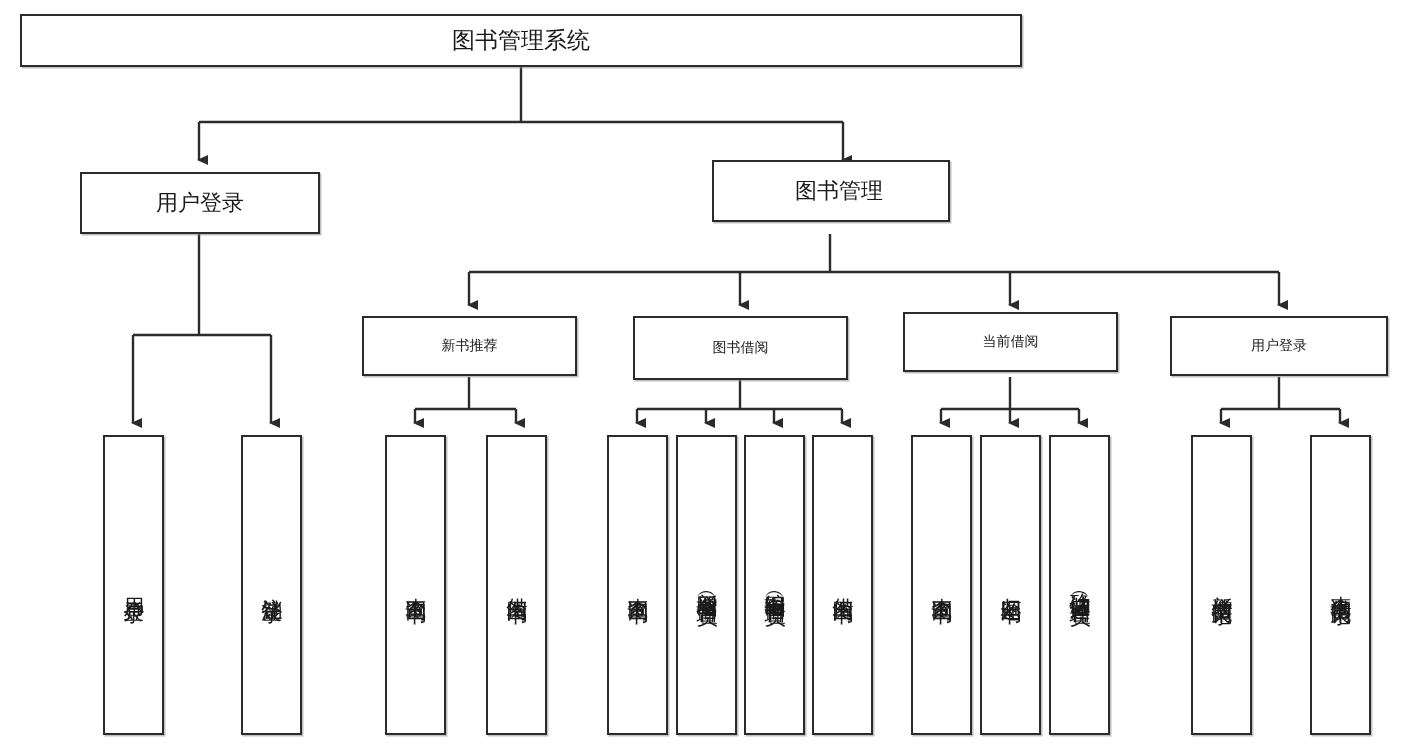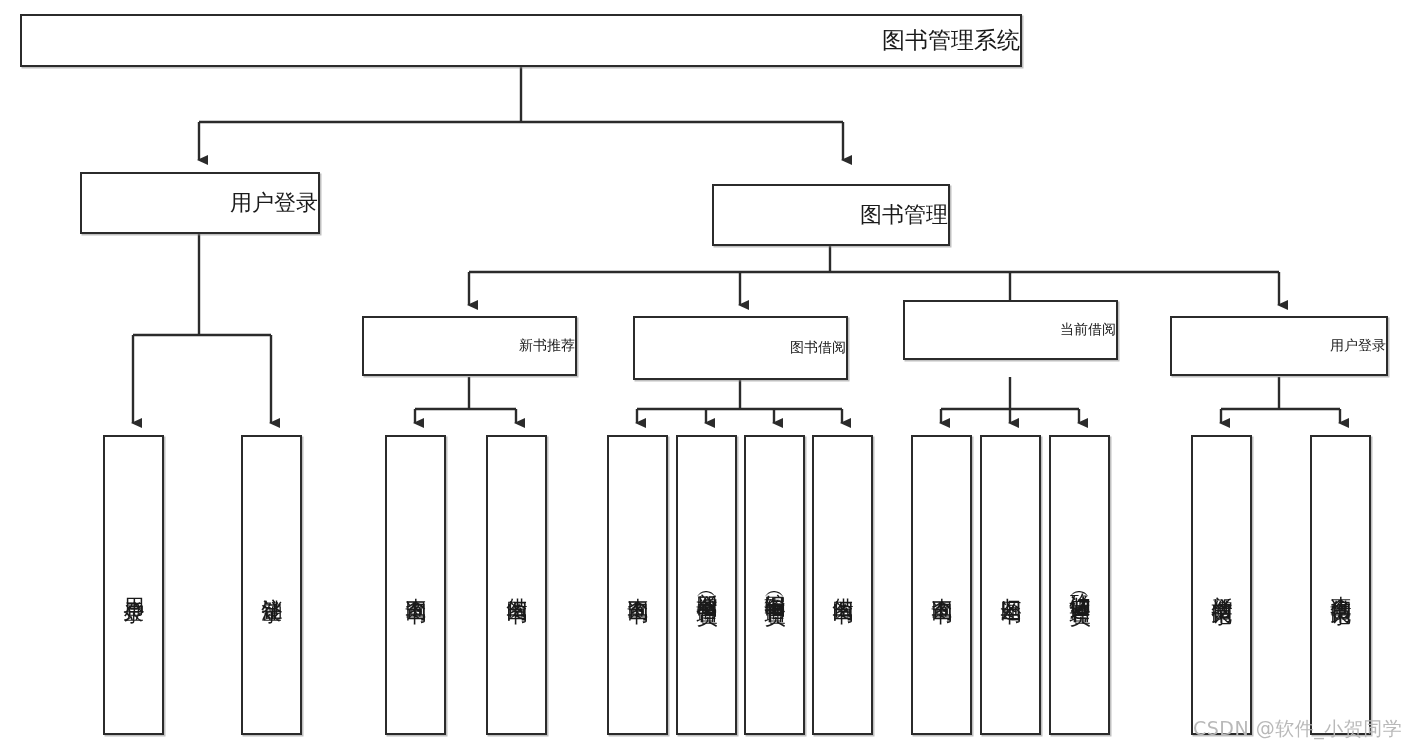--- a/index.html
+++ b/index.html
@@ -25,21 +25,21 @@
     height: 747px;
     pointer-events: none;
   }
   .node {
     position: absolute;
     box-sizing: border-box;
     background: #ffffff;
     border: 2px solid #2b2b2b;
     display: flex;
     align-items: center;
-    justify-content: flex-end;
+    justify-content: center;
     box-shadow: 1.5px 1.5px 0 rgba(140,140,140,0.55);
   }
   .node .lbl {
     color: #1a1a1a;
     text-align: center;
     line-height: 1.12;
     white-space: pre;
   }
   .node.root .lbl { font-size: 23px; }
   .node.lvl2 .lbl { font-size: 22px; }
@@ -119,31 +119,31 @@
     </g>
   </svg>
 
   <div class="node root" style="left:20px; top:14px; width:1002px; height:53px;">
     <span class="lbl">图书管理系统</span>
   </div>
 
   <div class="node lvl2" style="left:80px; top:172px; width:240px; height:62px;">
     <span class="lbl">用户登录</span>
   </div>
-  <div class="node lvl2" style="left:712px; top:184px; width:238px; height:62px;padding-left:16px;">
+  <div class="node lvl2" style="left:712px; top:160px; width:238px; height:62px;padding-left:16px;">
     <span class="lbl">图书管理</span>
   </div>
 
   <div class="node lvl3" style="left:362px; top:316px; width:215px; height:60px;">
     <span class="lbl">新书推荐</span>
   </div>
   <div class="node lvl3" style="left:633px; top:316px; width:215px; height:64px;">
     <span class="lbl">图书借阅</span>
   </div>
-  <div class="node lvl3" style="left:903px; top:300px; width:215px; height:60px;">
+  <div class="node lvl3" style="left:903px; top:312px; width:215px; height:60px;">
     <span class="lbl">当前借阅</span>
   </div>
   <div class="node lvl3" style="left:1170px; top:316px; width:218px; height:60px;">
     <span class="lbl">用户登录</span>
   </div>
 
   <div class="node leaf" style="left:103px; top:435px; width:61px; height:300px;">
     <span class="lbl">用户登录</span>
   </div>
   <div class="node leaf" style="left:241px; top:435px; width:61px; height:300px;">
@@ -180,15 +180,14 @@
     <span class="lbl">确认归还（管理员）</span>
   </div>
 
   <div class="node leaf" style="left:1191px; top:435px; width:61px; height:300px;">
     <span class="lbl">新增借阅记录</span>
   </div>
   <div class="node leaf" style="left:1310px; top:435px; width:61px; height:300px;">
     <span class="lbl">查询借阅记录</span>
   </div>
 
-  <div class="watermark" style="left:1193px; top:716px;">CSDN @软件_小贺同学</div>
 
 </div>
 
 </body></html>

